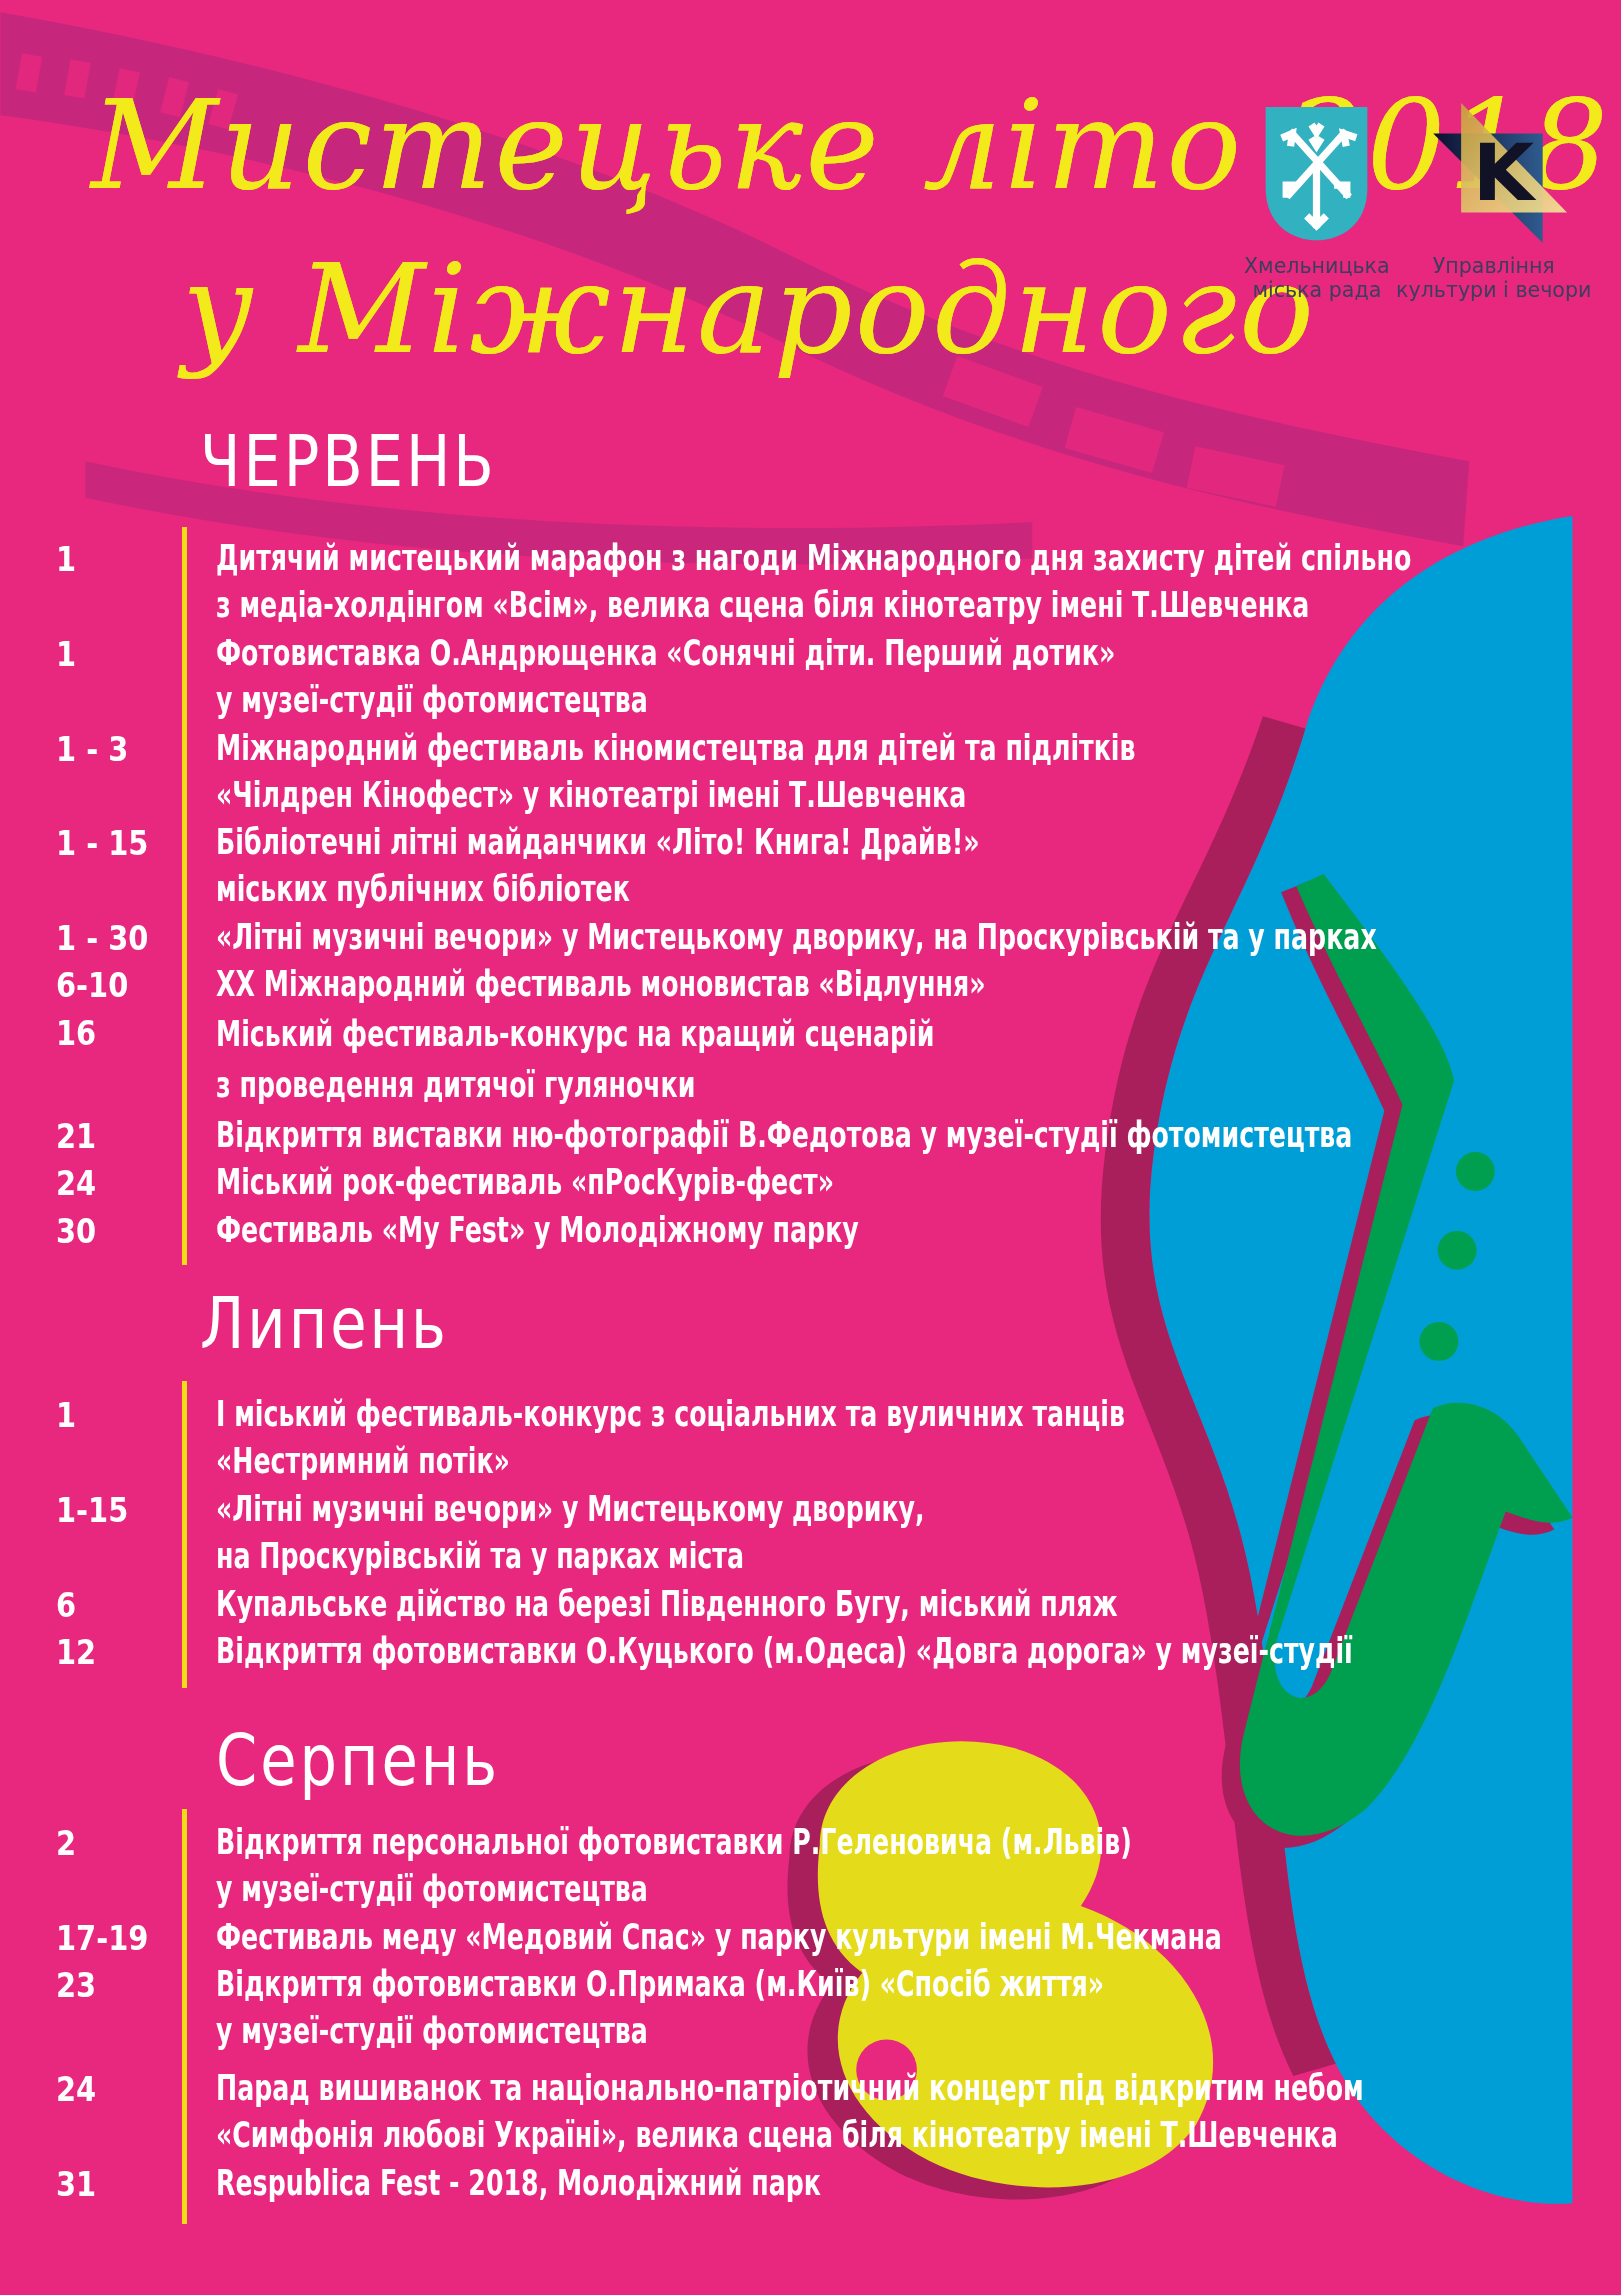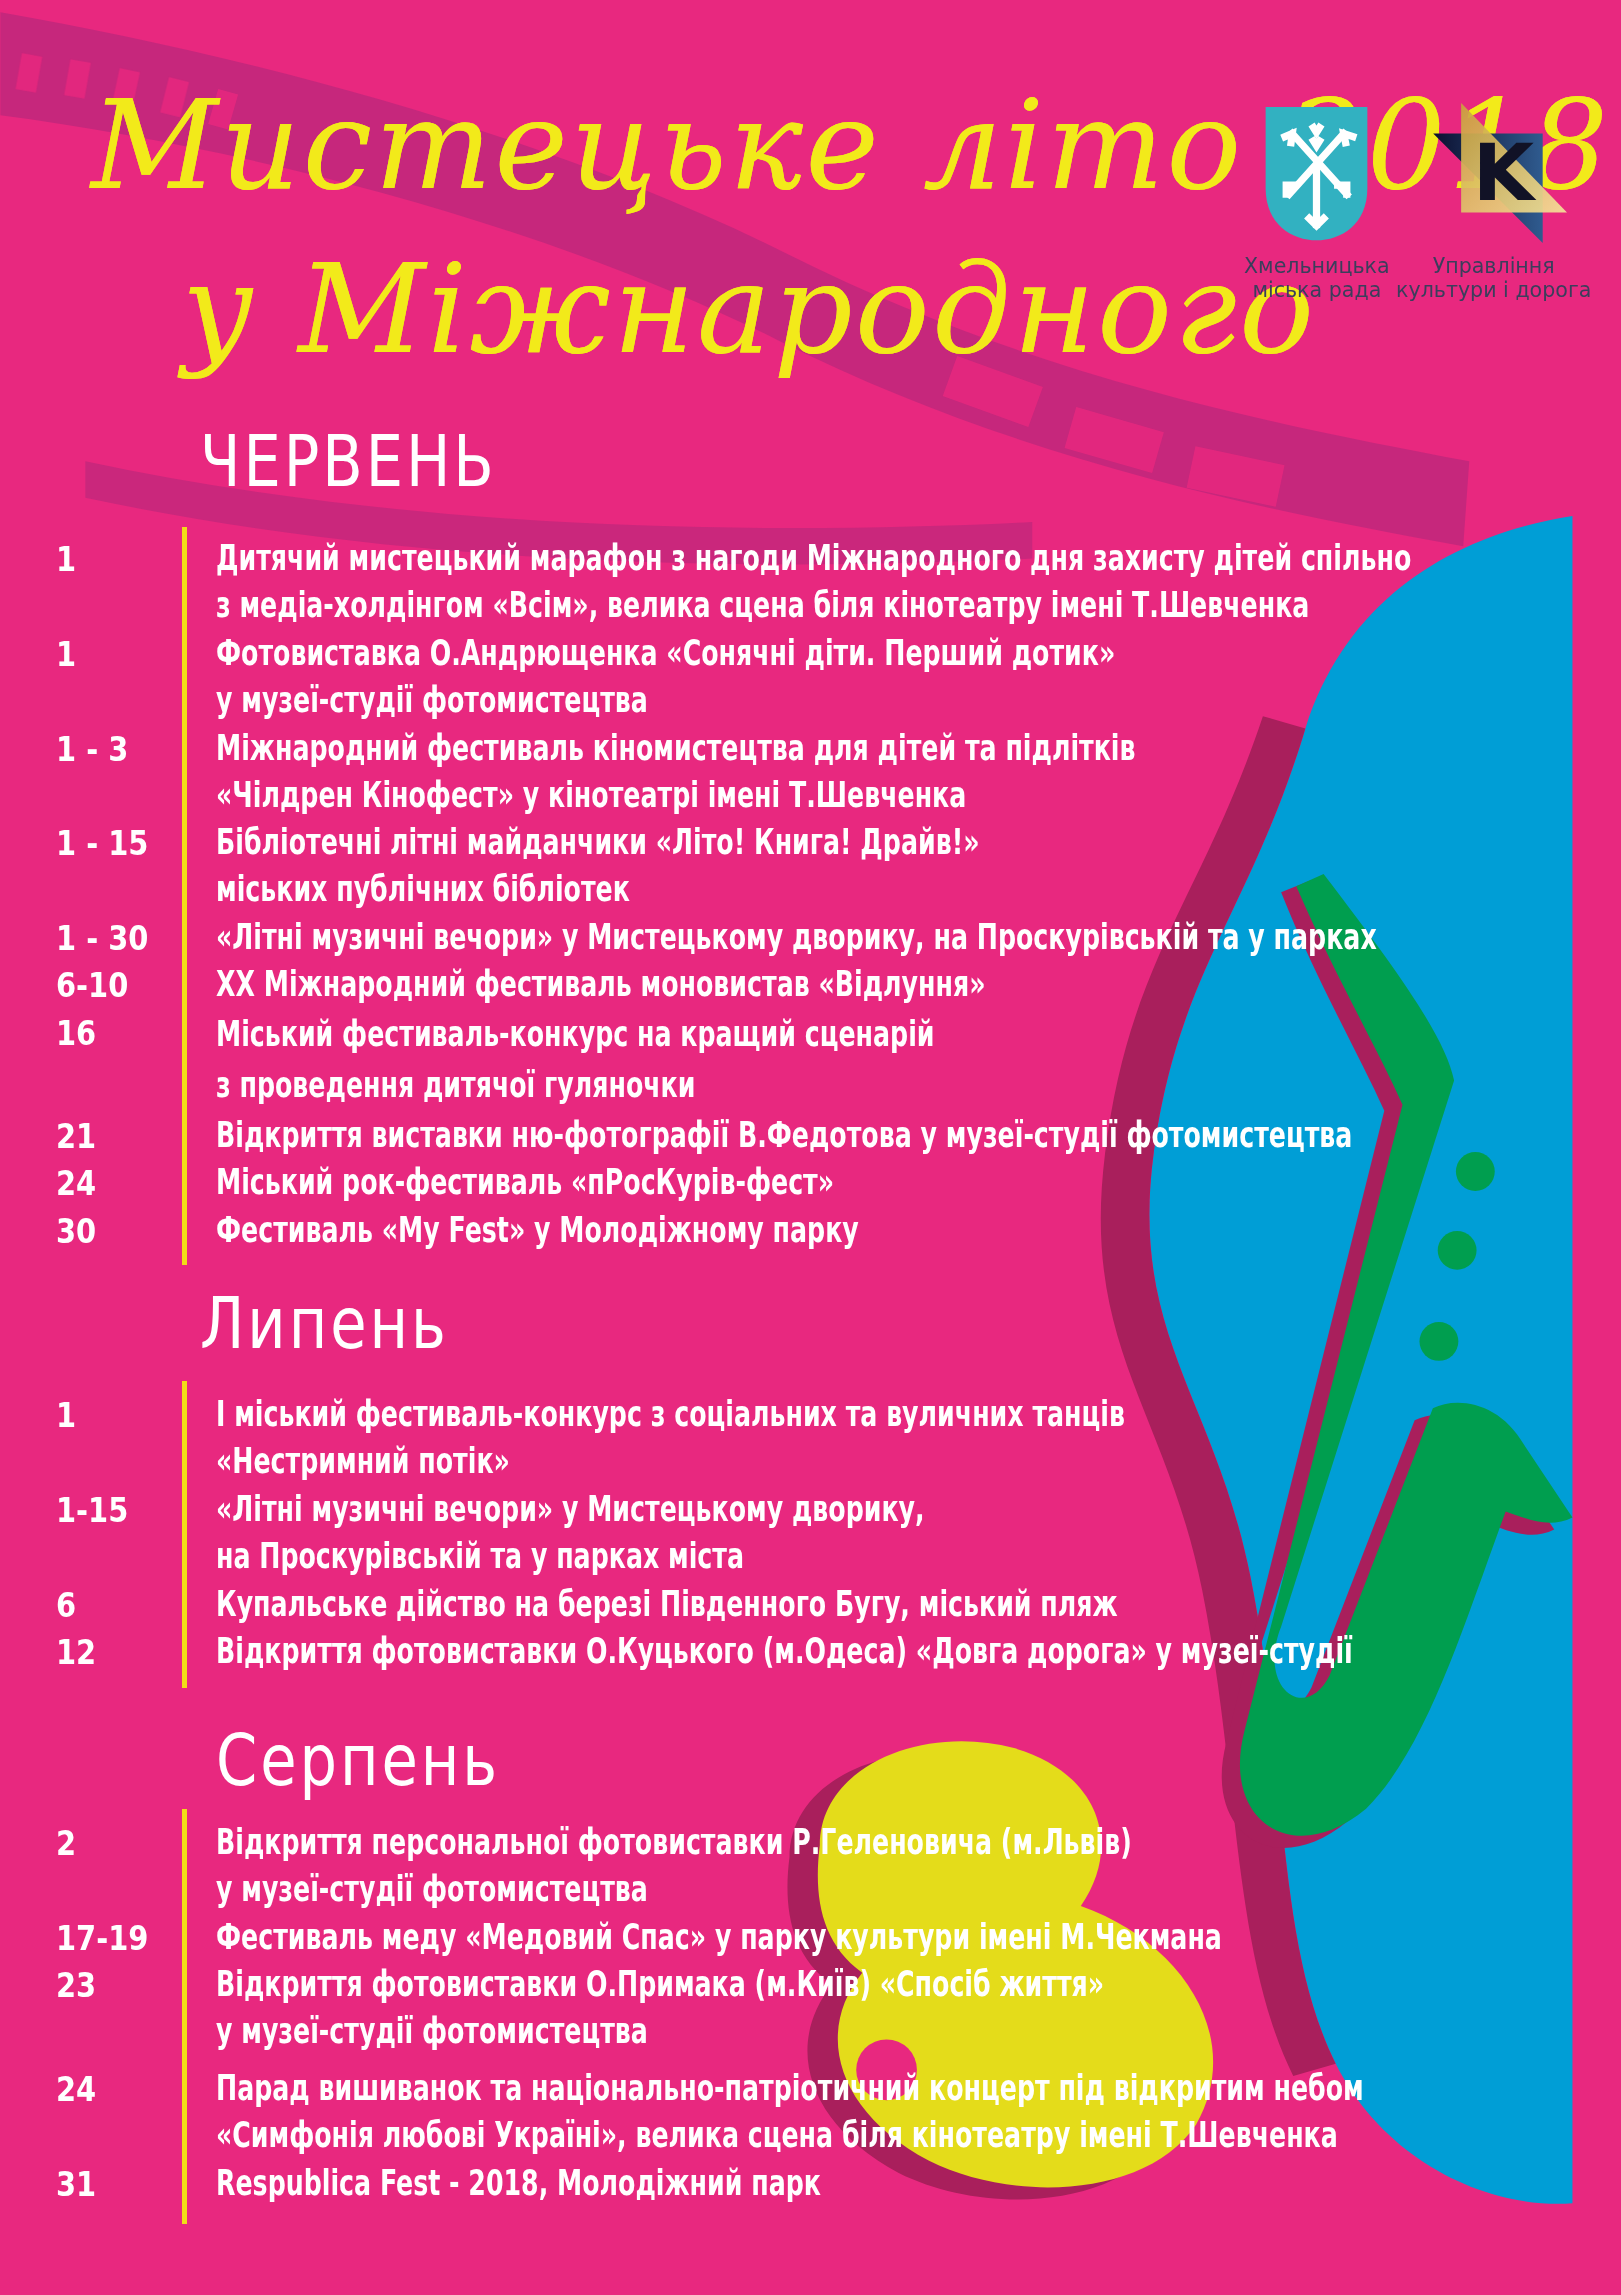--- a/index.html
+++ b/index.html
@@ -116,21 +116,21 @@
         <stop offset="0" stop-color="#0c1030"></stop>
           <stop offset="1" stop-color="#2f5b8f"></stop>
       </linearGradient>
     </defs>
     <polygon points="20,50 200,50 200,230" fill="url(#navy)"></polygon>
     <polygon points="66,0 66,180 240,180" fill="url(#gold)" opacity="0.92"></polygon>
     <text x="85" y="160" font-family="DejaVu Sans, sans-serif" font-weight="bold" font-size="130" fill="#111226">K</text>
   </svg>
   <div class="logo-caption">
     <div>Управління</div>
-    <div>культури і дорога</div>
+    <div>культури і вечори</div>
   </div>
 </div>
 
 <div class="month" style="left:200px; top:419px; font-size:72px;">ЧЕРВЕНЬ</div>
 <div class="vline" style="top:527px; height:738px;"></div>
 
 <div>
   <div class="row" style="top:534px;">
     <div class="date" style="top:4.9px;">1</div>
     <div class="desc">

